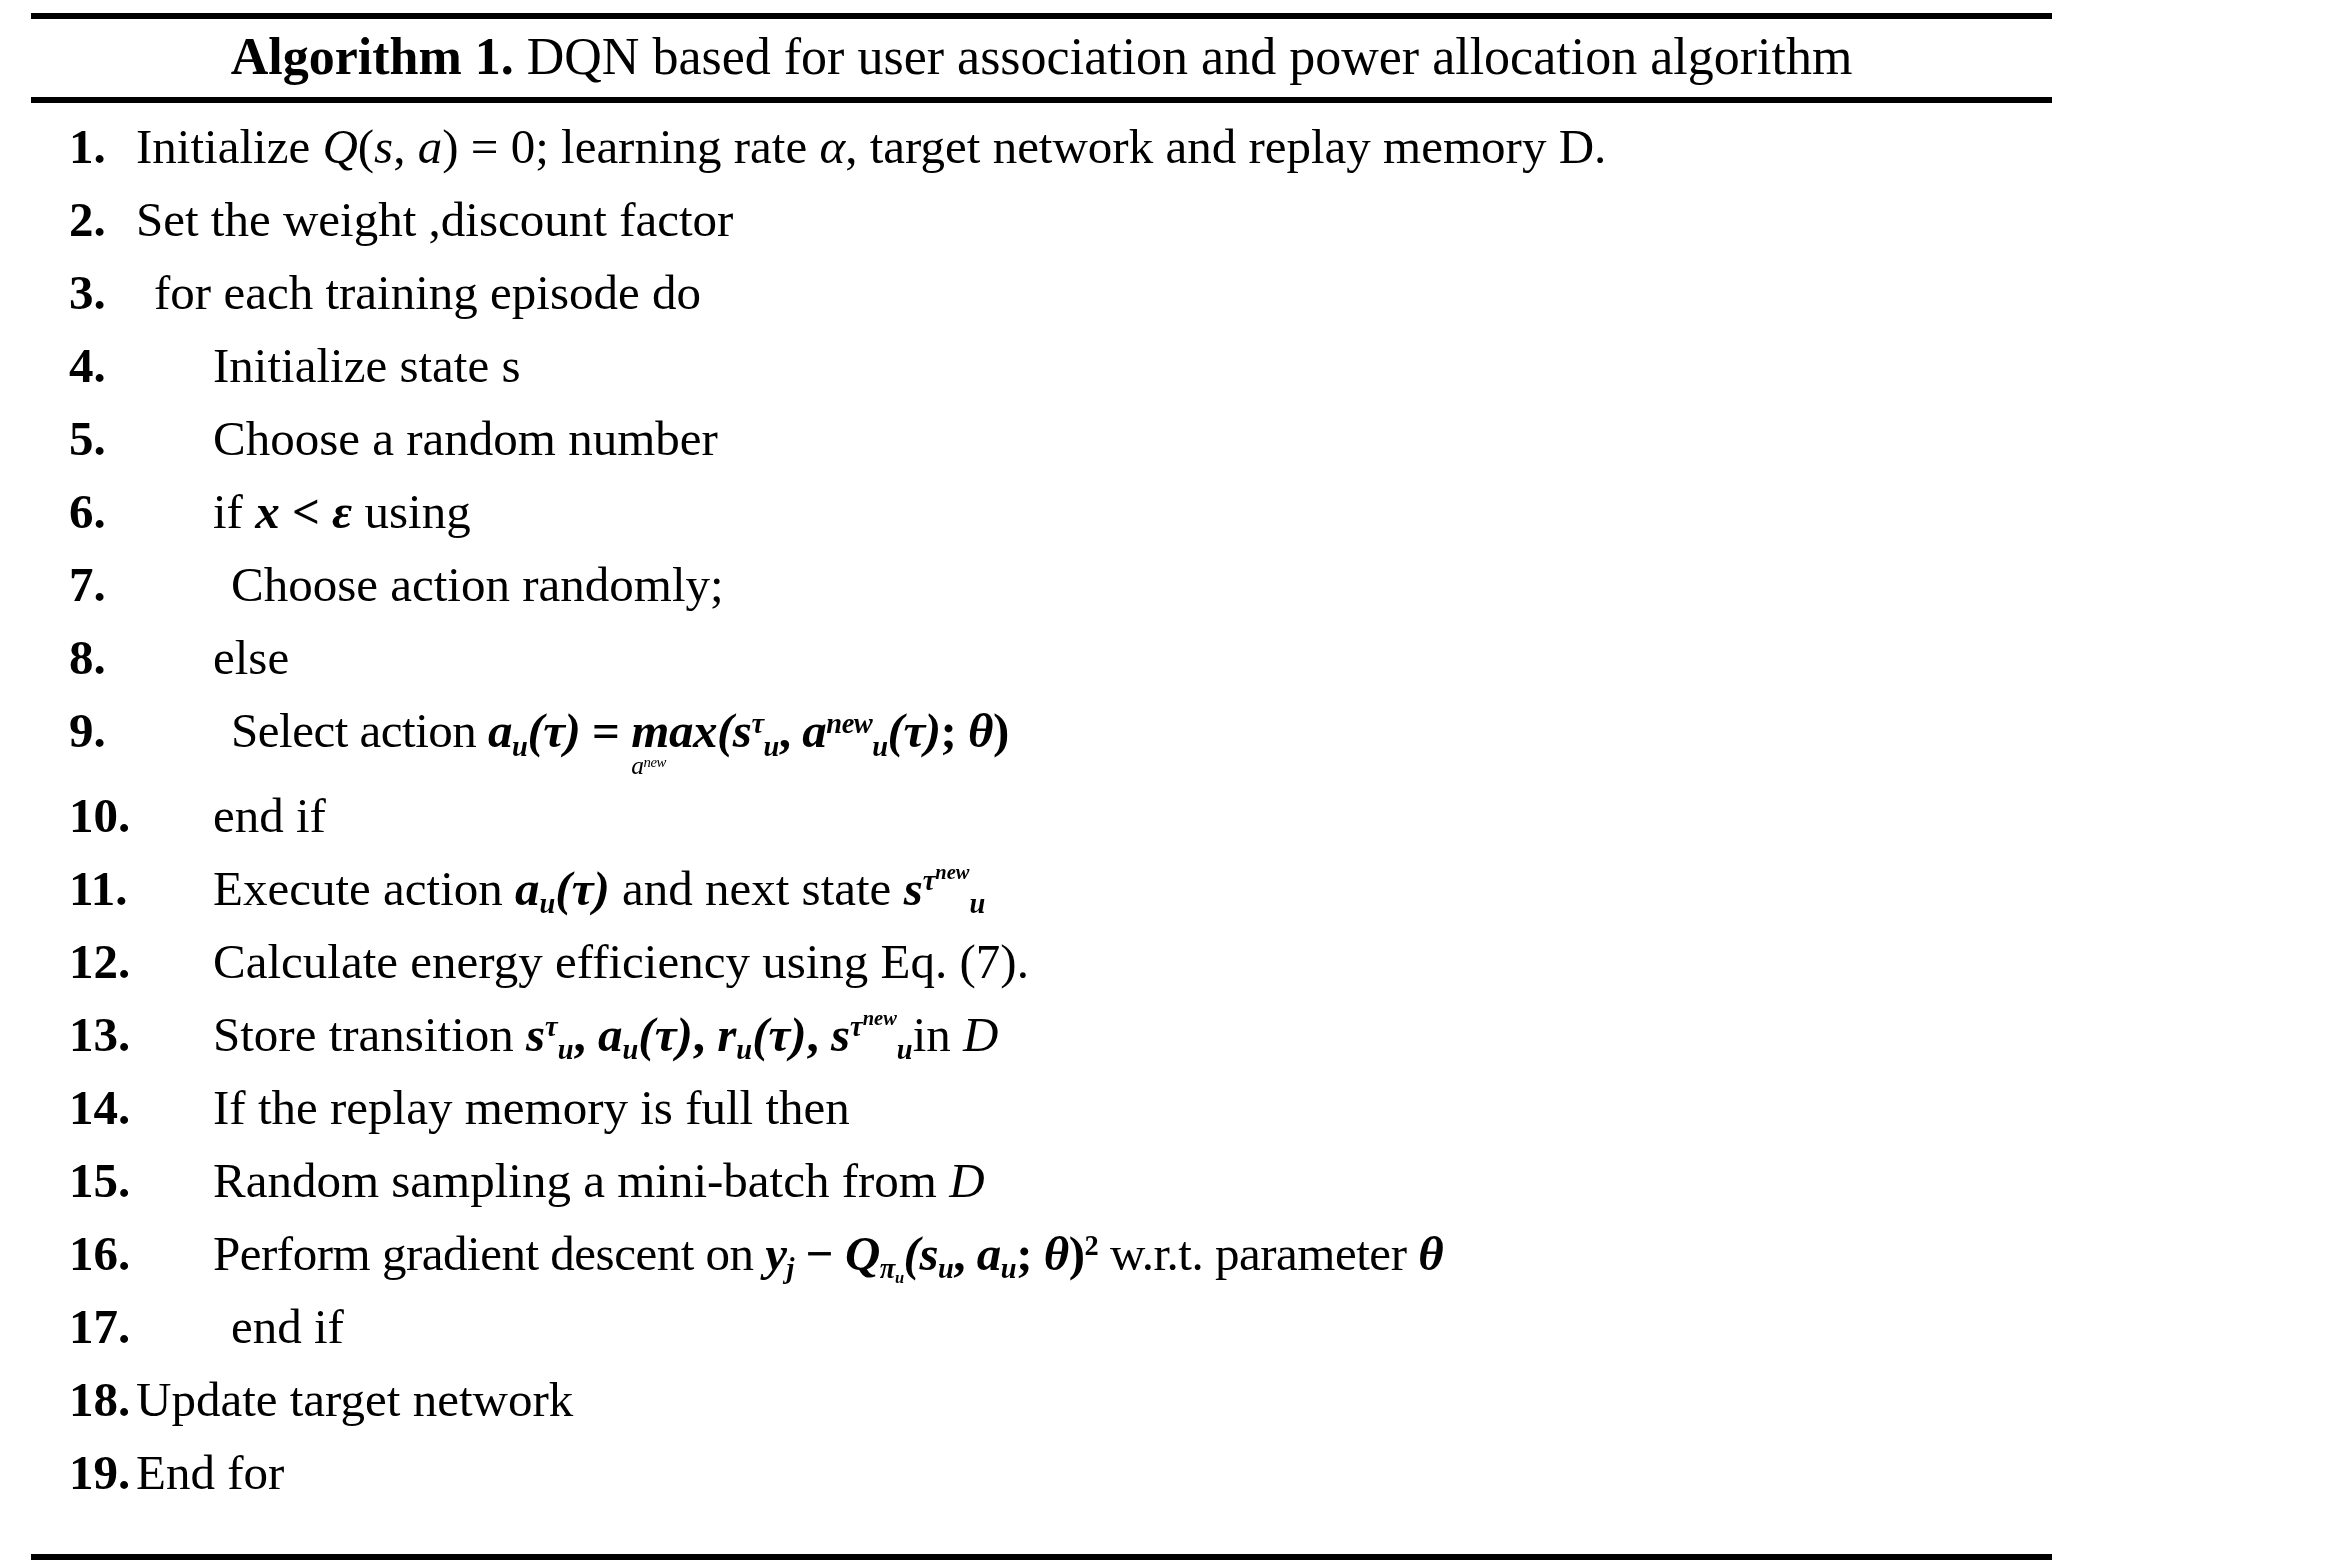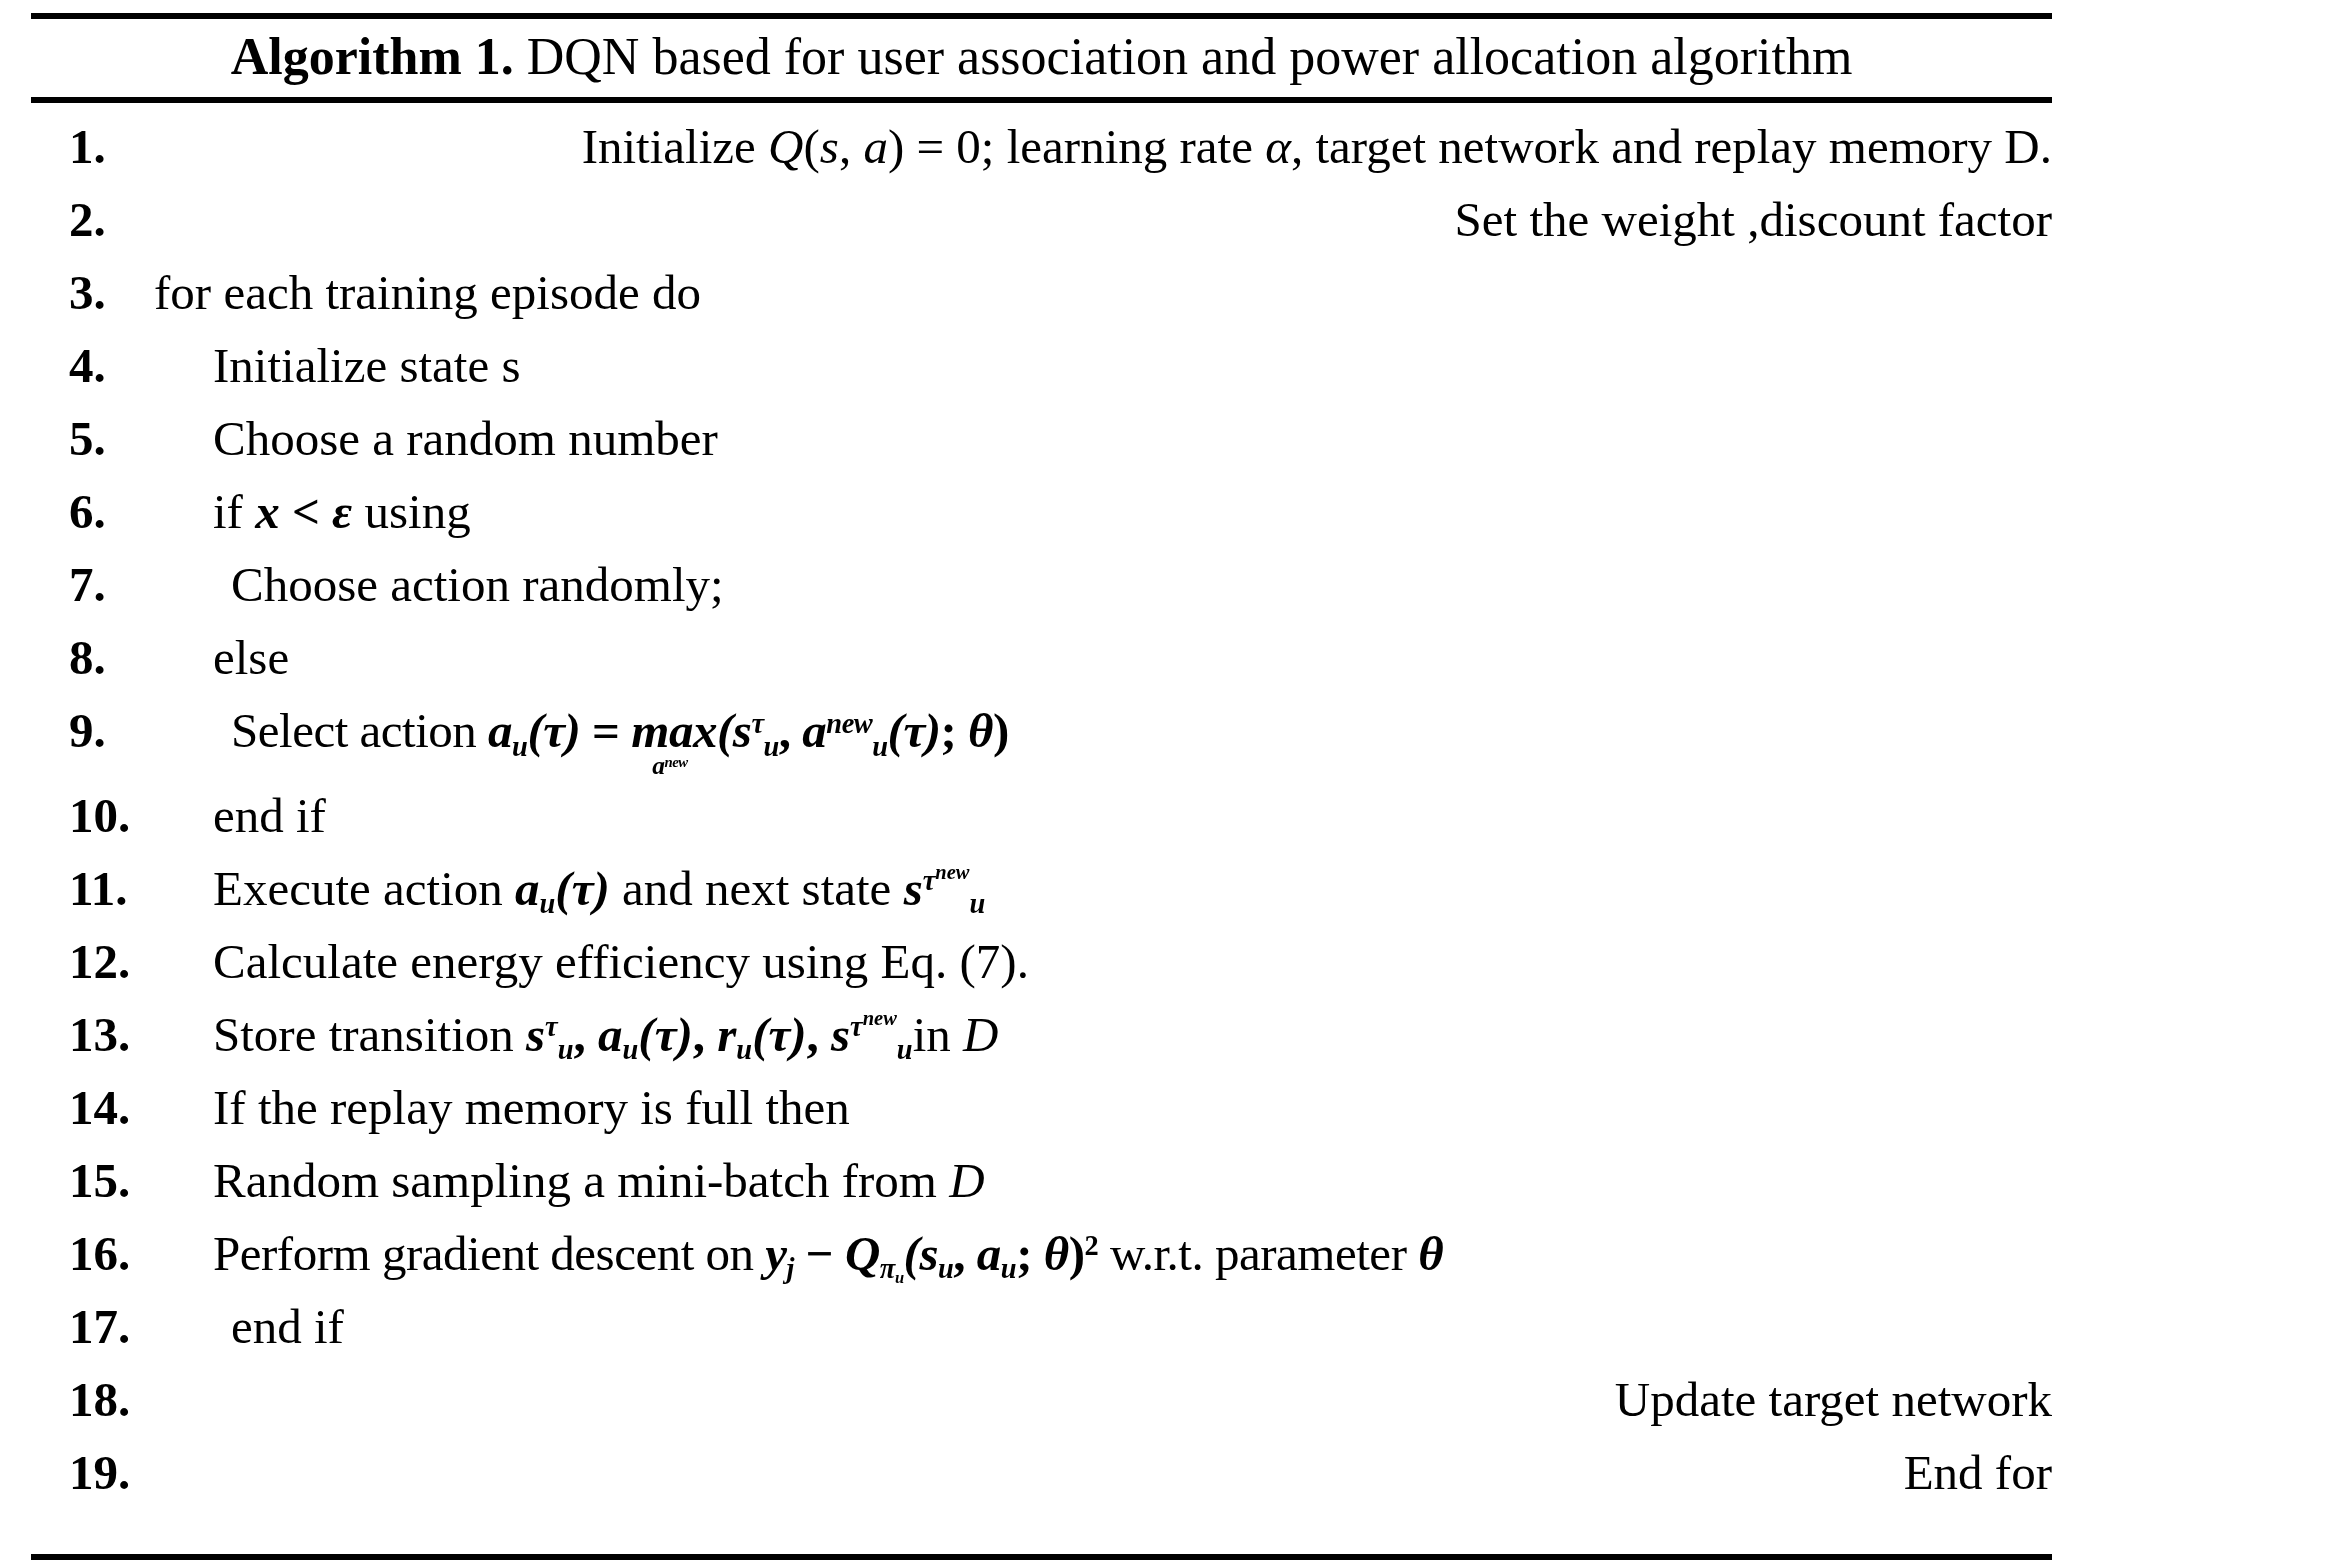--- a/index.html
+++ b/index.html
@@ -63,21 +63,21 @@
     flex: 0 0 105px;
     text-align: left;
     padding-left: 38px;
     box-sizing: border-box;
   }
   .step-text {
     flex: 1 1 auto;
   }
 
   
-  .ind-0 { padding-left: 0px; text-align: right; }
+  .ind-0 { padding-left: 0px; }
   .ind-1 { padding-left: 18px; }
   .ind-2 { padding-left: 77px; }
   .ind-3 { padding-left: 95px; }
 
   
   .math {
     font-family: "Liberation Serif", "DejaVu Serif", serif;
     font-style: italic;
     font-weight: bold;
   }
@@ -105,23 +105,22 @@
     vertical-align: baseline;
     line-height: 1;
   }
   .underset .op {
     font-style: italic;
     font-weight: bold;
   }
   .underset .under {
     font-size: 0.52em;
     font-style: italic;
-    font-weight: bold;
+    font-weight: normal;
     margin-top: -0.08em;
-    margin-left: 21px;
   }
   .tight { letter-spacing: -0.01em; }
 </style>
 </head>
 <body>
 
 <div class="algorithm-box">
 
   <div class="rule rule-top"></div>
 

